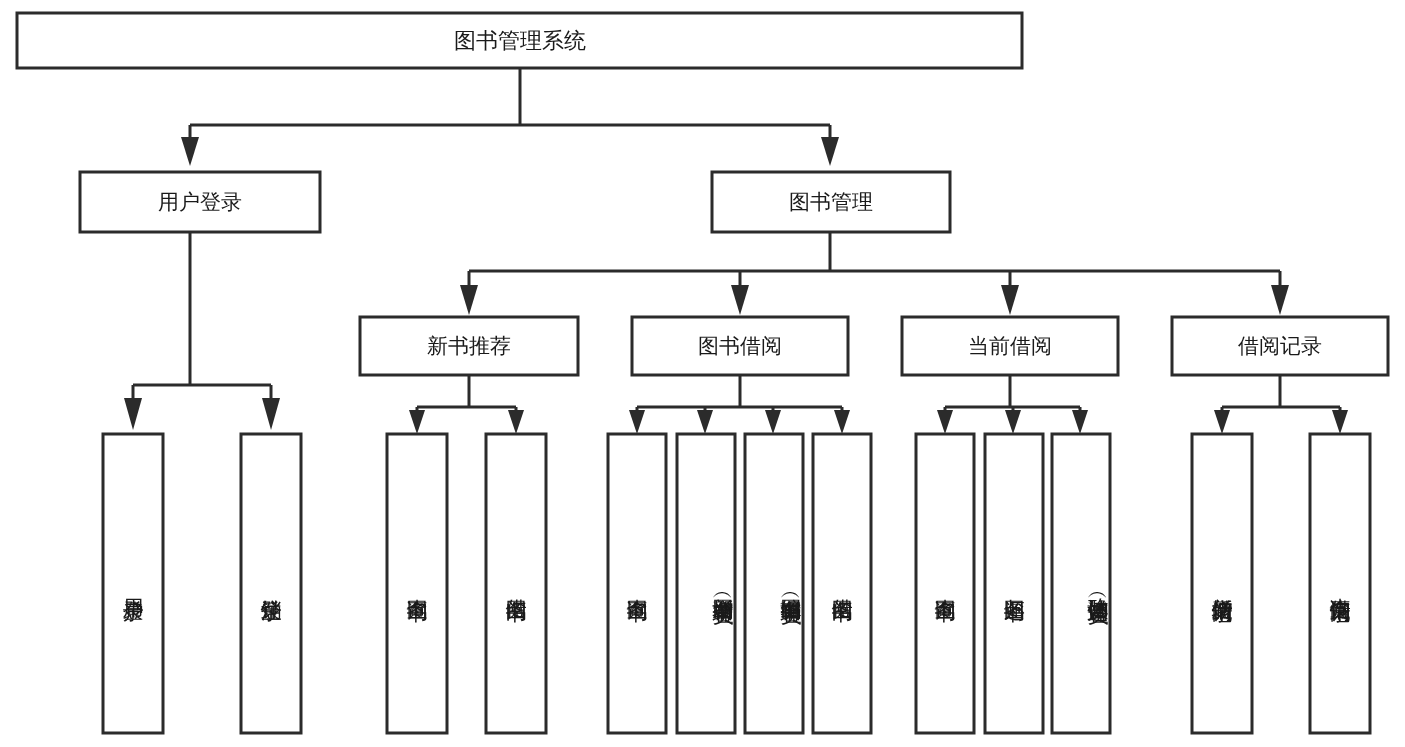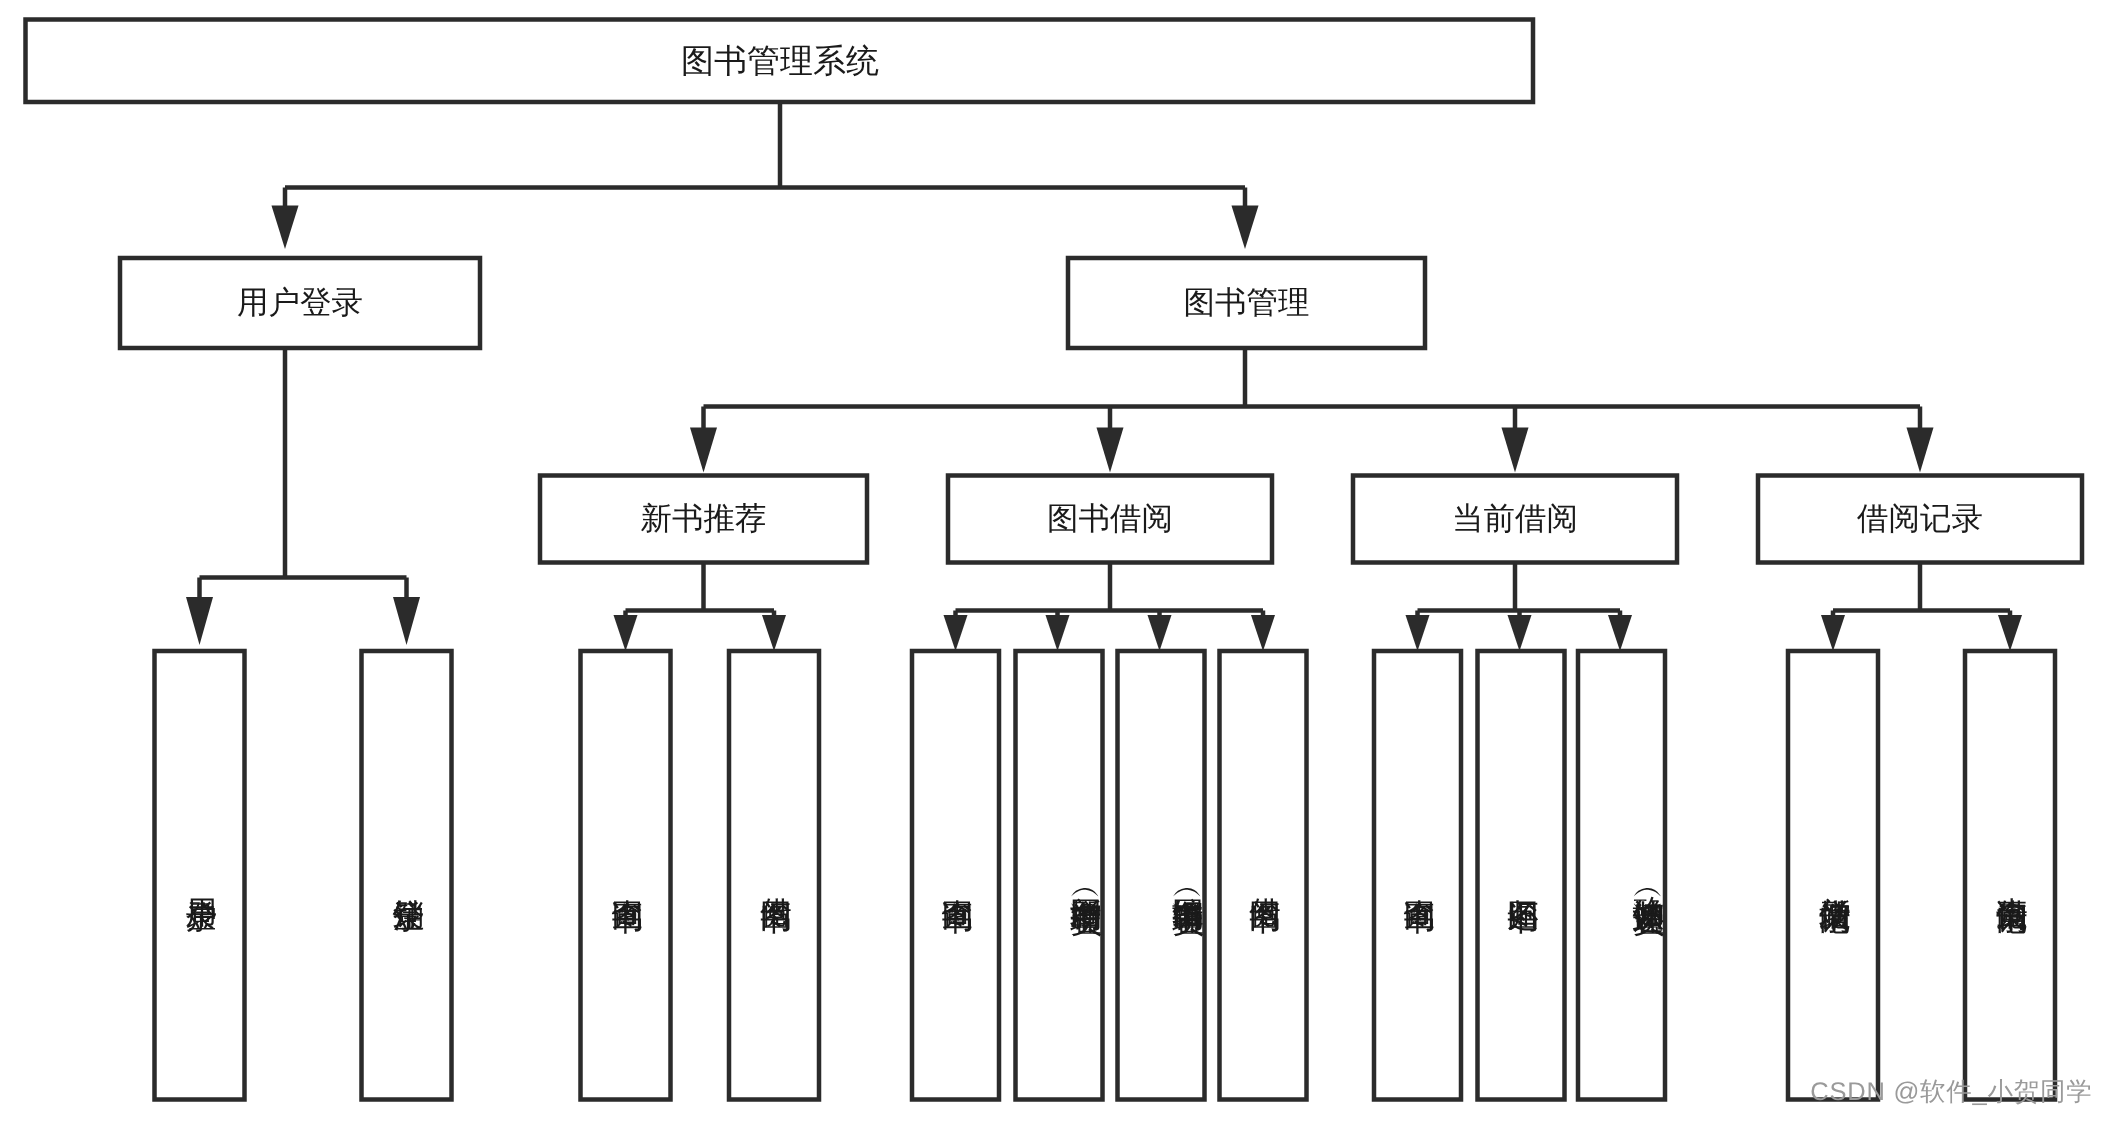--- a/index.html
+++ b/index.html
@@ -254,21 +254,20 @@
     </g>
     <g>
       <rect class="node-box" x="1310" y="434" width="60" height="299"></rect>
       <foreignObject x="1311" y="435" width="58" height="297">
         <div xmlns="http://www.w3.org/1999/xhtml" class="vtext">查询借阅记录</div>
       </foreignObject>
     </g>
 
   </svg>
 
-  <div class="watermark">CSDN @软件_小贺同学</div>
 
 </div>
 
 <style>
   .vtext {
     width: 100%;
     height: 100%;
     box-sizing: border-box;
     display: flex;
     align-items: center;

